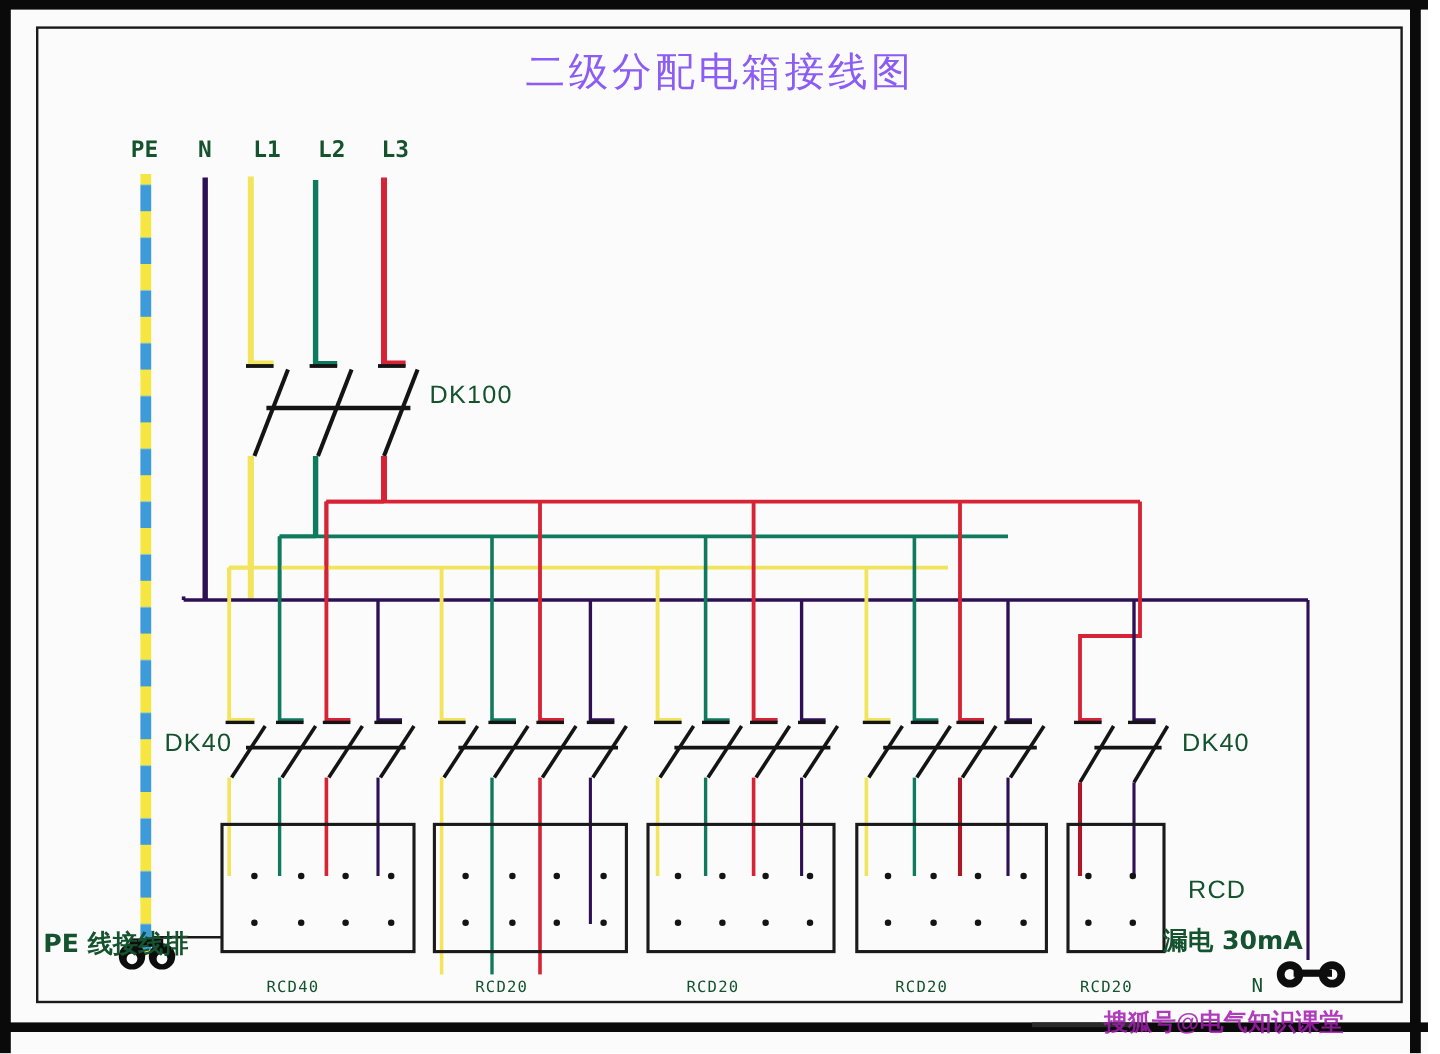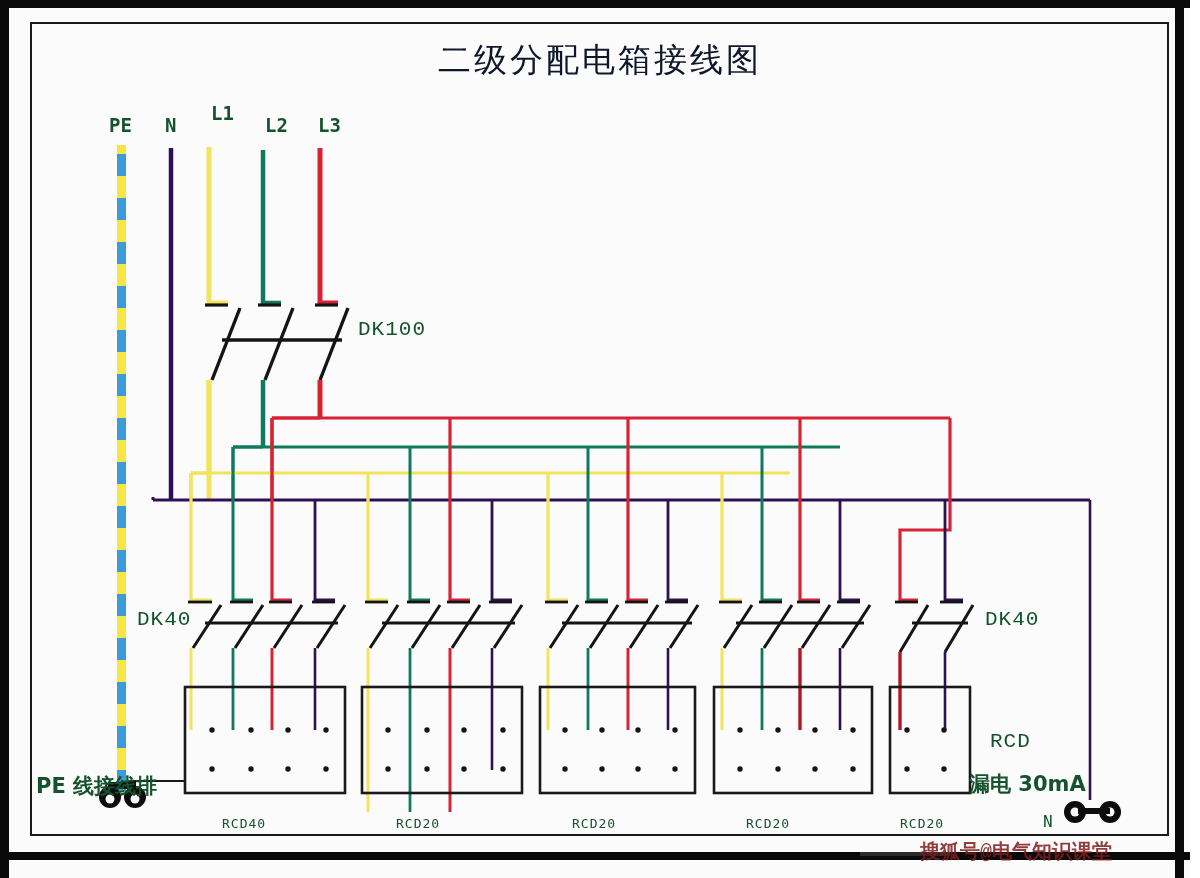--- a/index.html
+++ b/index.html
@@ -7,28 +7,28 @@
   #root{position:relative;width:1200px;height:878px;background:#fbfbfb;overflow:hidden;}
   #topbar{position:absolute;left:0;top:0;width:1200px;height:8px;background:#0a0a0a;}
   #bottombar{position:absolute;left:0;top:852px;width:1200px;height:8px;background:#0a0a0a;}
   #leftbar{position:absolute;left:0;top:0;width:9px;height:878px;background:#0a0a0a;}
   #rightbar{position:absolute;left:1175px;top:0;width:9px;height:878px;background:#0a0a0a;}
   #farright{position:absolute;left:1190px;top:0;width:10px;height:878px;background:#ffffff;}
   #frame{position:absolute;left:30px;top:22px;width:1135px;height:810px;border:2px solid #1a1a1a;background:#fbfbfb;}
   svg#diagram{position:absolute;left:0;top:0;width:1200px;height:878px;}
   .lbl{position:absolute;white-space:nowrap;color:#14532d;}
   #title{position:absolute;left:0;top:38px;width:1200px;text-align:center;
-         font-size:33px;letter-spacing:3px;color:#0f172a;font-family:"DejaVu Sans",sans-serif;}
+         font-size:33px;letter-spacing:3px;color:#8b5cf6;font-family:"DejaVu Sans",sans-serif;}
   .rail-label{font-size:19px;font-weight:bold;font-family:"DejaVu Sans Mono","DejaVu Sans",monospace;}
-  .dev-label{font-size:21px;font-family:Liberation Mono, monospace;letter-spacing:1px;}
+  .dev-label{font-size:21px;font-family:Liberation Sans, sans-serif;letter-spacing:1px;}
   .rcd-label{font-size:13px;font-family:"DejaVu Sans Mono","DejaVu Sans",monospace;letter-spacing:1px;}
   .cn-label{font-size:21px;font-family:"DejaVu Sans",sans-serif;font-weight:bold;}
   .n-label{font-size:16px;font-family:"DejaVu Sans Mono","DejaVu Sans",monospace;}
   #watermark{position:absolute;left:920px;top:838px;font-size:20px;
-             font-family:Liberation Mono, monospace;font-weight:bold;color:#7f1d1d;opacity:.85;
+             font-family:Liberation Sans, sans-serif;font-weight:bold;color:#a21caf;opacity:.85;
              white-space:nowrap;}
   #wm-line{position:absolute;left:860px;top:852px;width:90px;height:4px;background:#2a2a2a;}
 </style>
 </head>
 <body>
 
 <div id="root">
 
   <div id="topbar"></div>
   <div id="bottombar"></div>
@@ -290,21 +290,21 @@
       <circle cx="1075" cy="812" r="11" fill="#0d0d0d"></circle>
       <circle cx="1075" cy="812" r="4.5" fill="#fbfbfb"></circle>
       <circle cx="1110" cy="812" r="11" fill="#0d0d0d"></circle>
       <circle cx="1110" cy="812" r="4.5" fill="#fbfbfb"></circle>
       <rect x="1078" y="808" width="32" height="6" fill="#0d0d0d"></rect>
     </g>
   </svg>
 
   <div class="lbl rail-label" style="left:109px;top:114px;">PE</div>
   <div class="lbl rail-label" style="left:165px;top:114px;">N</div>
-  <div class="lbl rail-label" style="left:211px;top:102px;">L1</div>
+  <div class="lbl rail-label" style="left:211px;top:114px;">L1</div>
   <div class="lbl rail-label" style="left:265px;top:114px;">L2</div>
   <div class="lbl rail-label" style="left:318px;top:114px;">L3</div>
 
   <div class="lbl dev-label" style="left:358px;top:318px;">DK100</div>
 
   <div class="lbl dev-label" style="left:137px;top:608px;">DK40</div>
   <div class="lbl dev-label" style="left:985px;top:608px;">DK40</div>
 
   <div class="lbl dev-label" style="left:990px;top:730px;">RCD</div>
 

